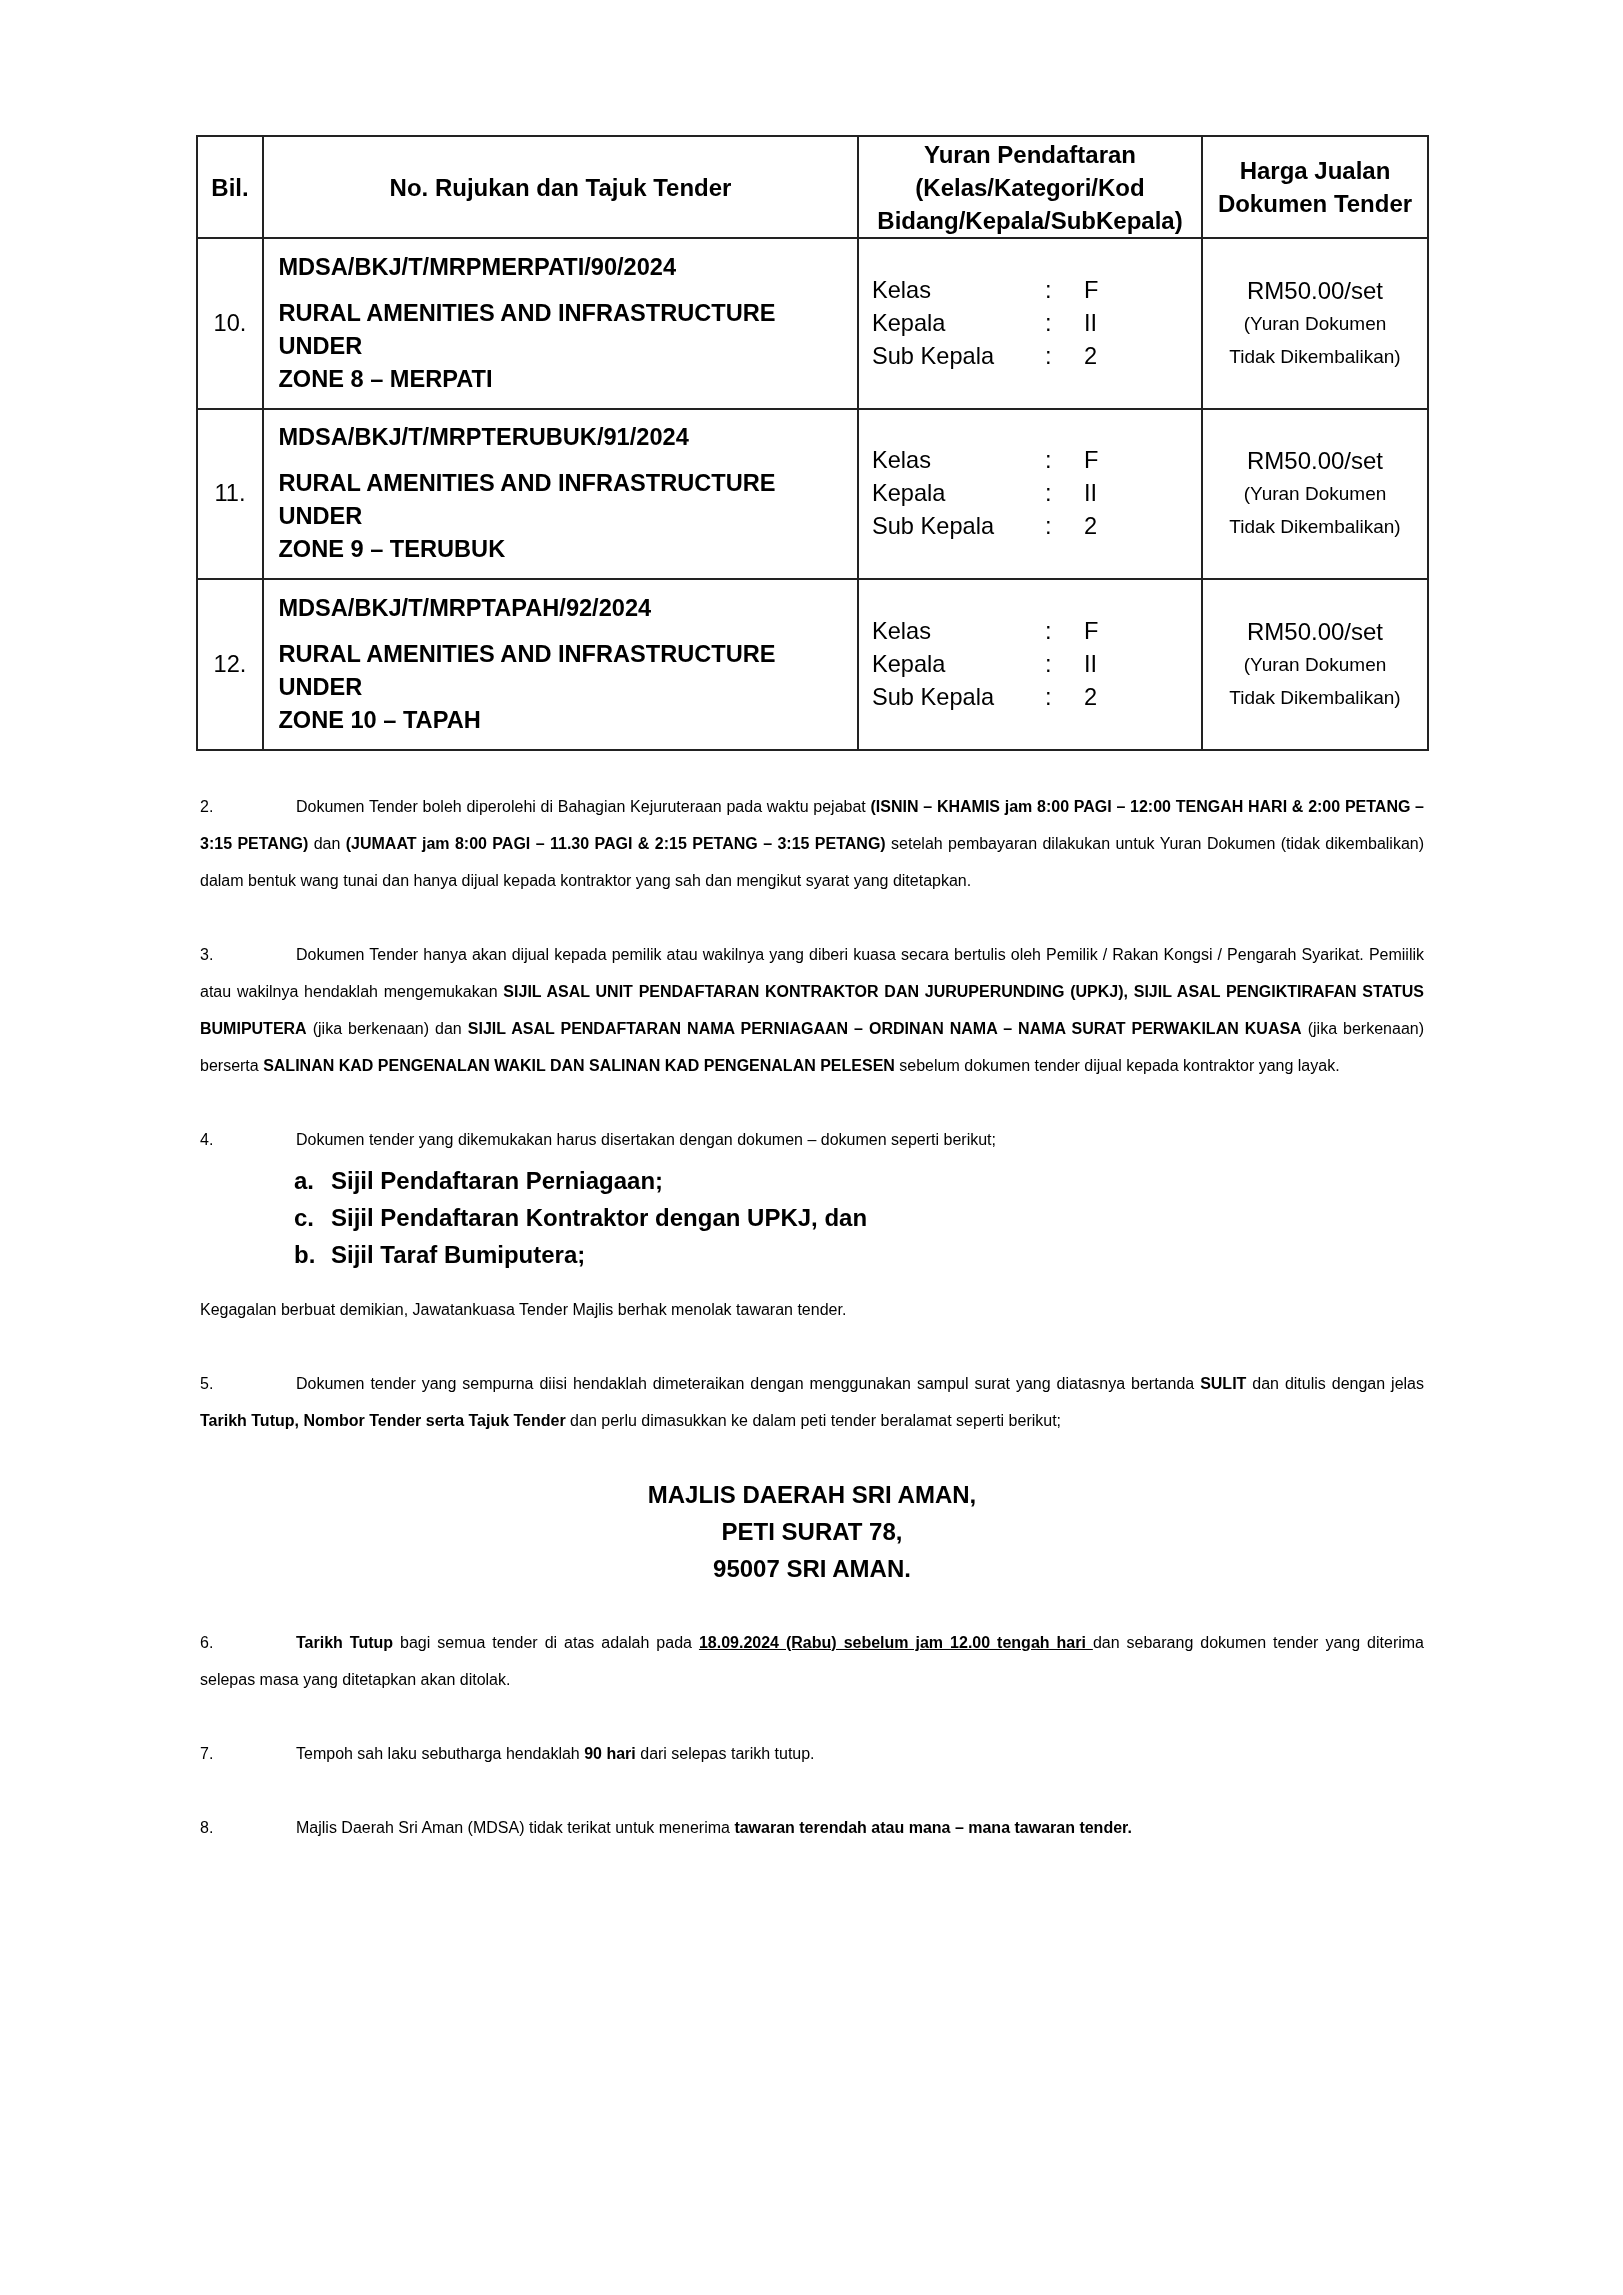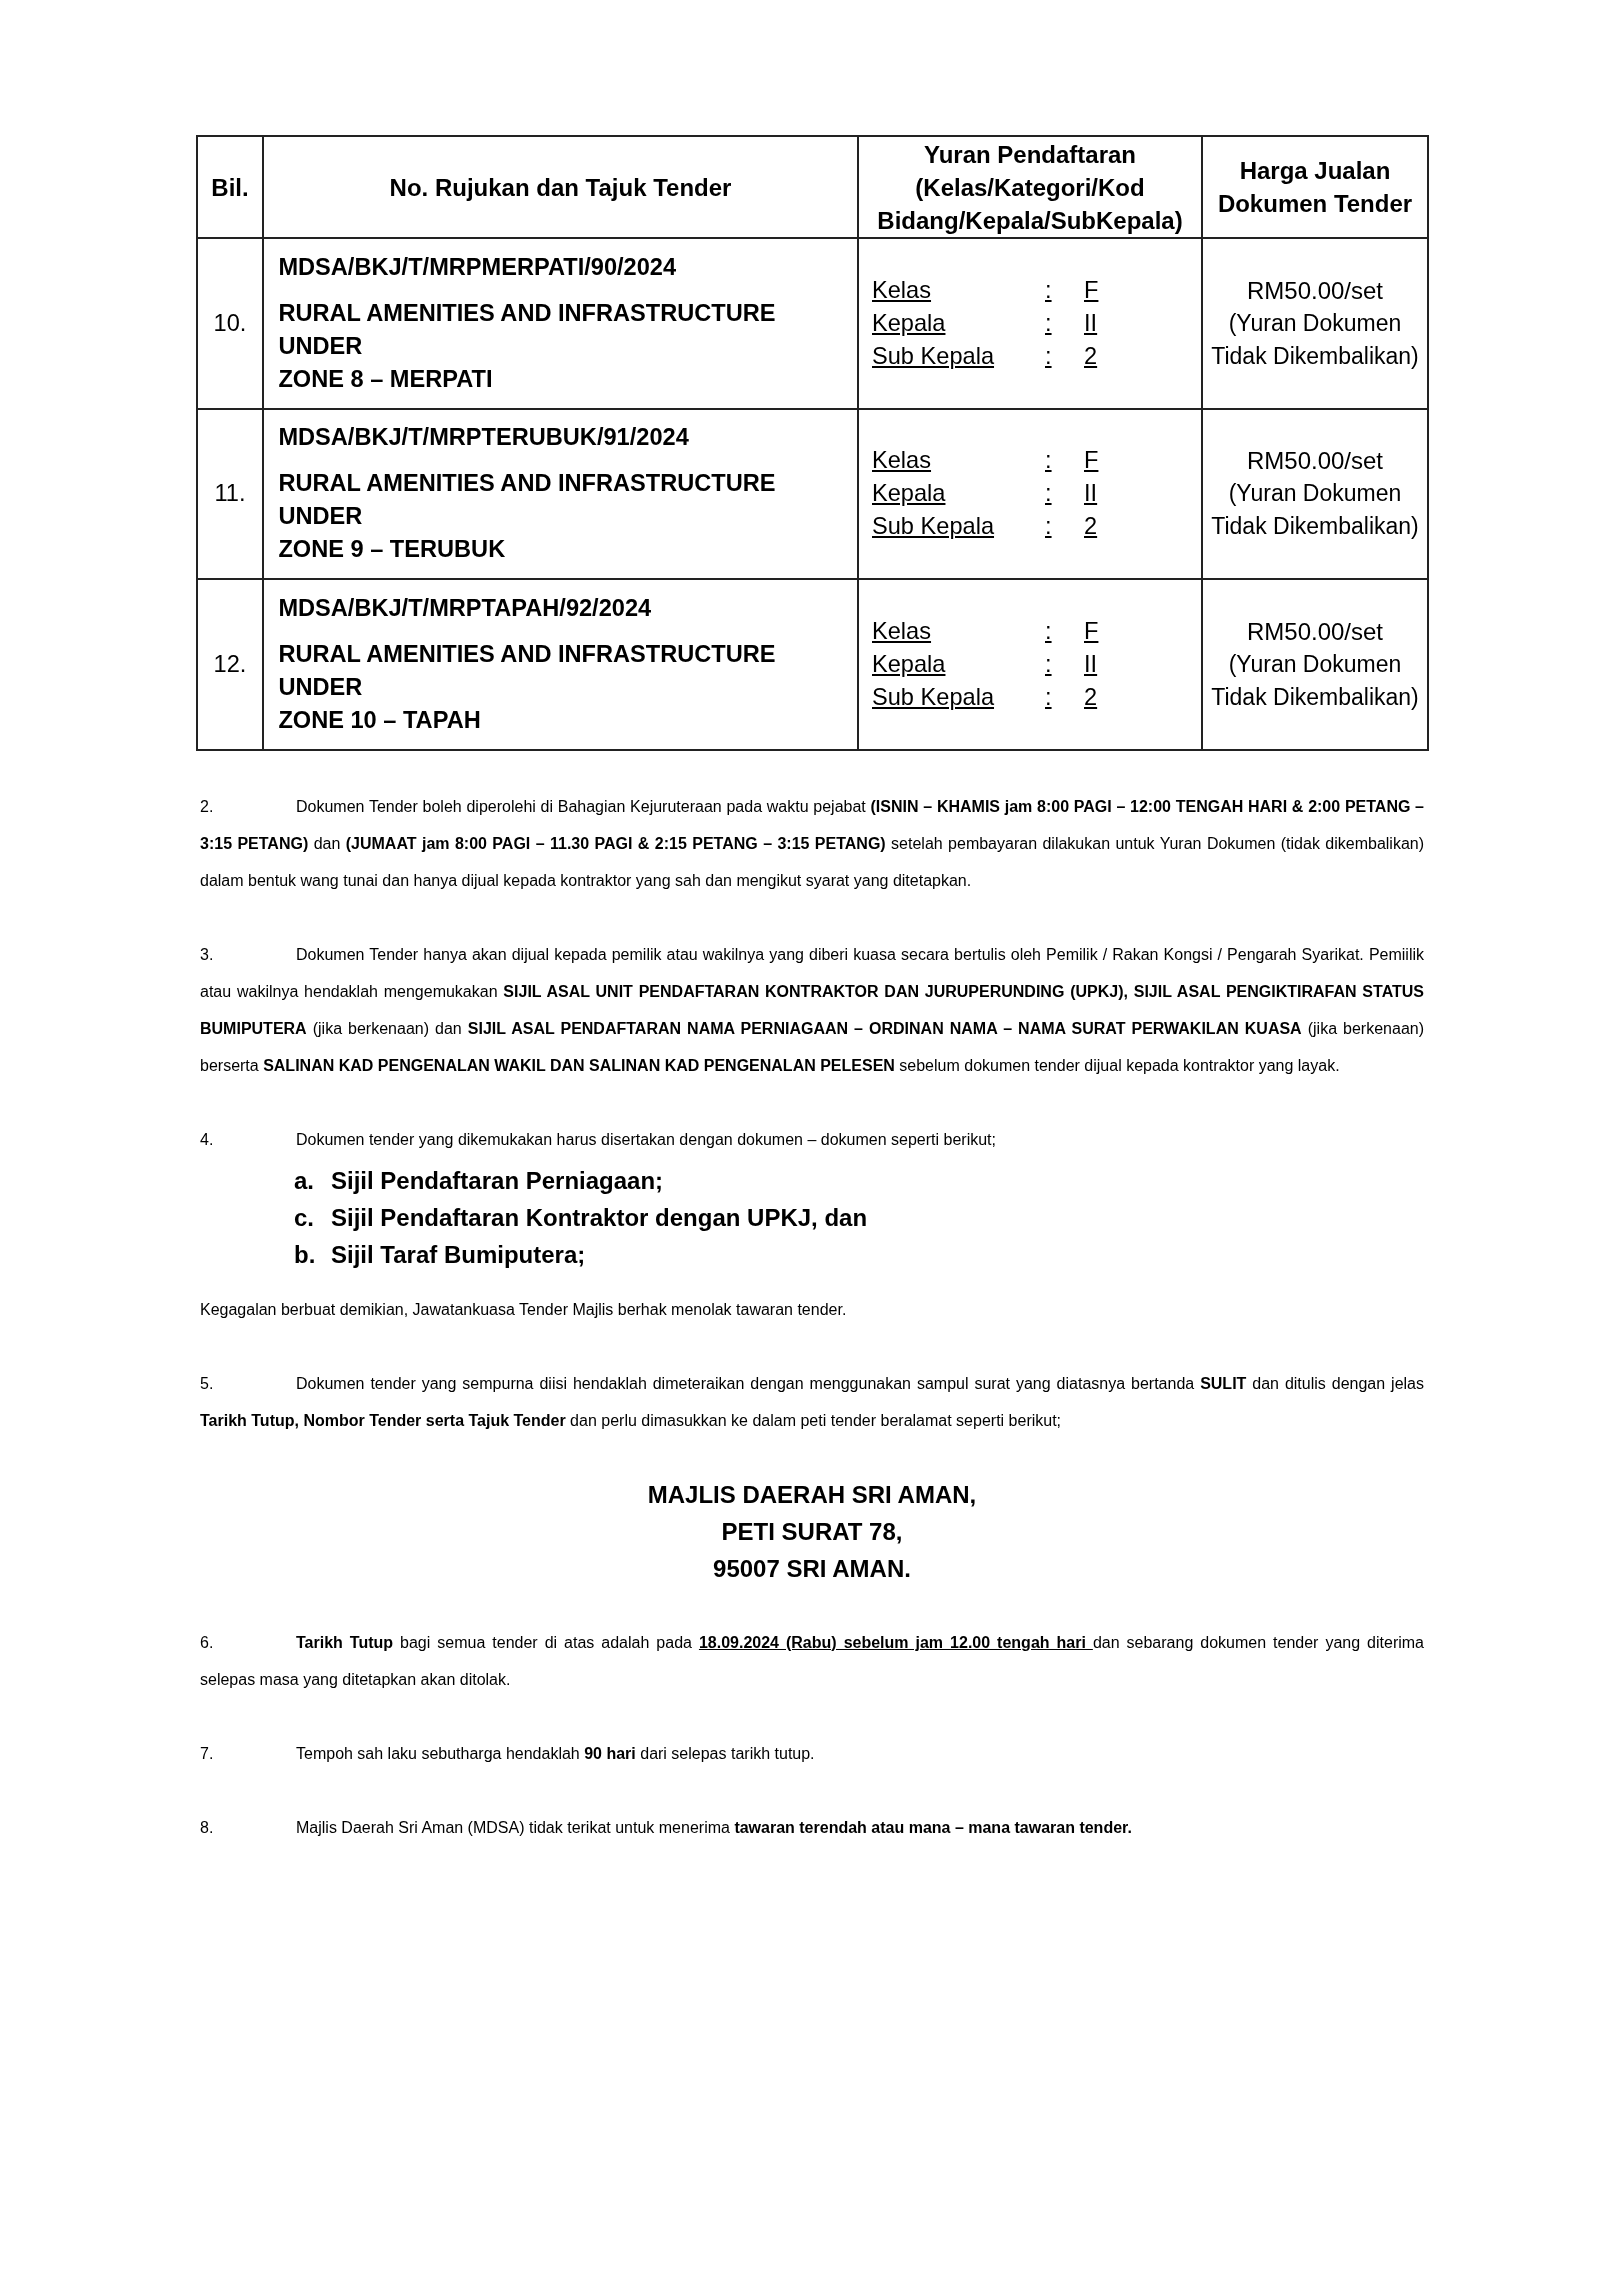--- a/index.html
+++ b/index.html
@@ -6,26 +6,26 @@
   body { width:1623px; height:2295px; position:relative; overflow:hidden;
          font-family:"Liberation Sans", sans-serif; color:#000; }
   .page { position:absolute; left:196px; top:135px; width:1232px; }
   table.tender { border-collapse:collapse; width:1232px; table-layout:fixed; }
   table.tender td, table.tender th { border:2px solid #222; padding:0; vertical-align:middle; }
   table.tender th { font-weight:bold; font-size:24px; line-height:33px; text-align:center; height:100px; }
   col.c1 { width:66px; } col.c2 { width:595px; } col.c3 { width:344px; } col.c4 { width:226px; }
   td.bil { text-align:center; font-size:23.6px; }
   td.ref { padding:11.8px 14.4px !important; font-weight:bold; font-size:23.6px; line-height:33px; }
   td.ref .code { margin-bottom:13px; }
-  td.req { padding:0 13px !important; font-size:23.6px; line-height:33px;text-decoration:underline; }
+  td.req { padding:0 13px !important; font-size:23.6px; line-height:33px; }
   .req-row { display:flex; }
   .req-row .k { width:173px; } .req-row .s { width:39px; }
   td.price { text-align:center; }
   td.price .p1 { font-size:24px; line-height:33px; }
-  td.price .p2 { font-size:23px; line-height:33px; }
+  td.price .p2 { font-size:19px; line-height:33px; }
   tr.row td { height:145px; }
   .para { font-size:16px; line-height:37px; text-align:justify; margin:4px; }
   .para .num { display:inline-block; width:96px; }
   .sec { margin-top:37px; }
   b, .b { font-weight:bold; }
   u { text-decoration:underline; }
   .list { margin:0 0 18px 98px; font-weight:bold; font-size:24px; line-height:37px; }
   .list .li-letter { display:inline-block; width:37px; }
   .addr { text-align:center; font-weight:bold; font-size:24px; line-height:37px; margin-top:37px; }
 </style>

